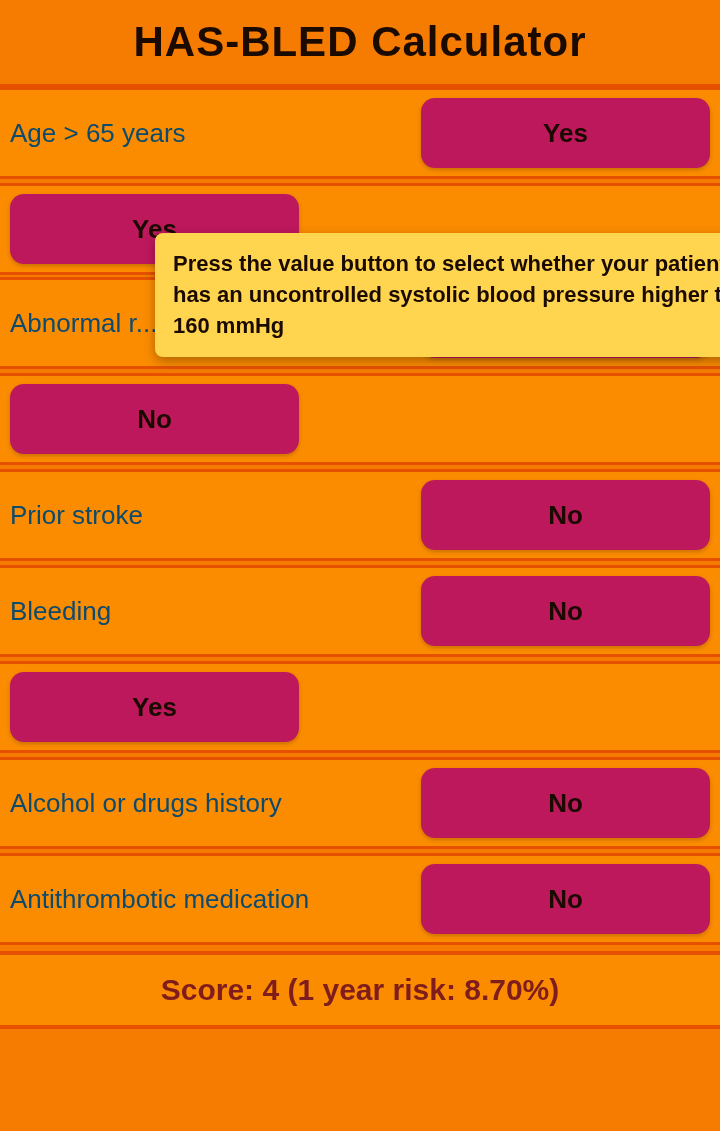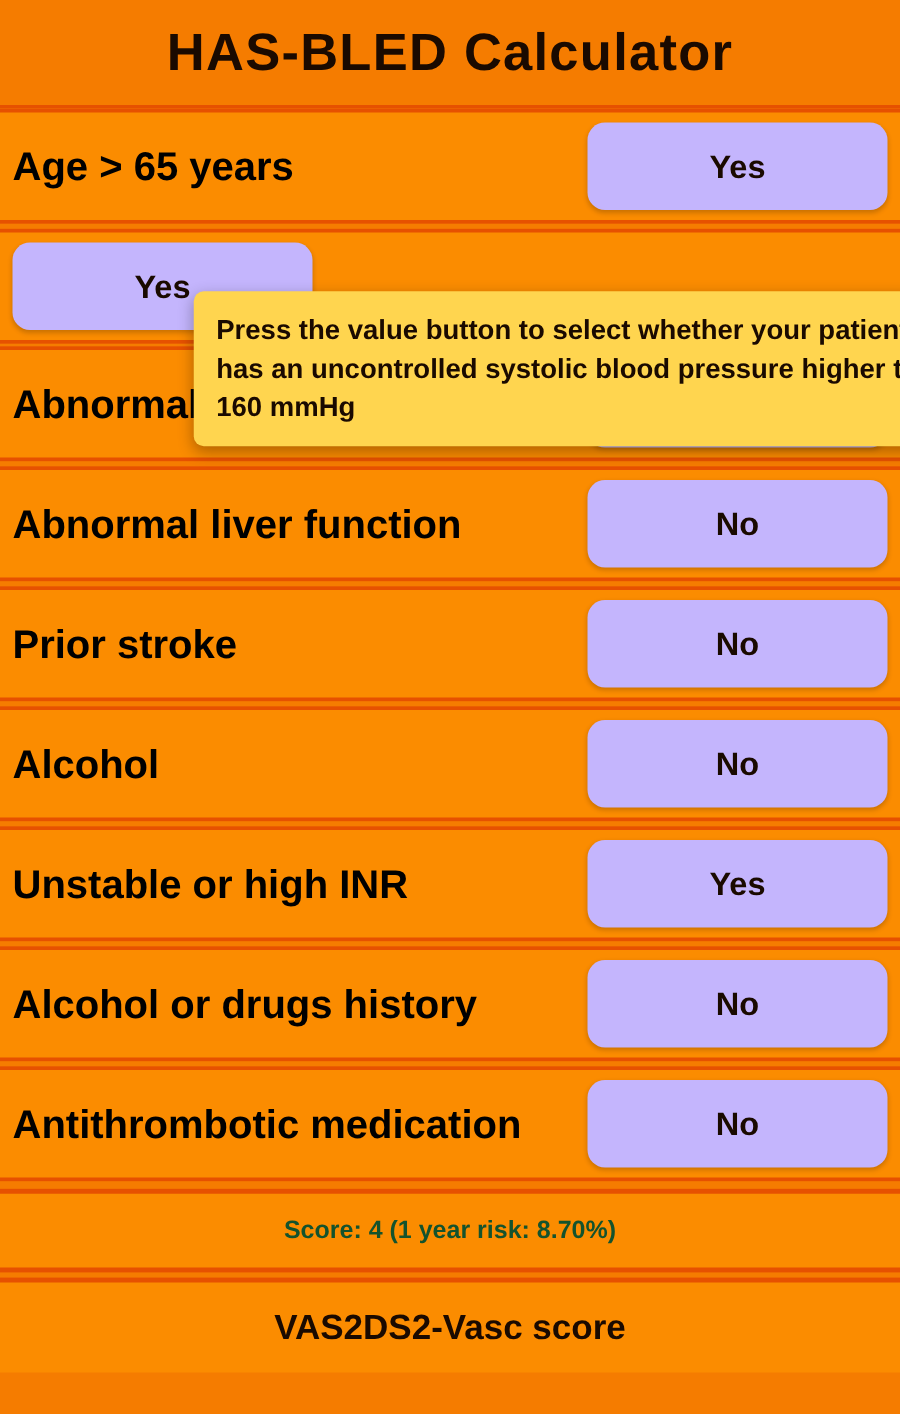--- a/index.html
+++ b/index.html
@@ -46,30 +46,30 @@
       border-top: 3px solid #e65100;
       border-bottom: 3px solid #e65100;
       min-height: 90px;
       padding: 8px 10px;
       margin-bottom: 2px;
       position: relative;
     }
 
     .row-label {
       flex: 1;
-      font-size: 32px;
-      font-weight: 700;
-      color: #000000;
+      font-size: 26px;
+      font-weight: 400;
+      color: #0c4a6e;
       padding-right: 10px;
     }
 
     .row-value-btn {
-      width: 240px;
+      width: 289px;
       min-height: 70px;
-      background-color: #c4b5fd;
+      background-color: #be185d;
       border: none;
       border-radius: 14px;
       font-size: 26px;
       font-weight: 700;
       color: #1a0a00;
       cursor: pointer;
       display: flex;
       align-items: center;
       justify-content: center;
       box-shadow: 0 2px 4px rgba(0,0,0,0.2);
@@ -109,23 +109,23 @@
     .score-section {
       background-color: #fb8c00;
       border-top: 4px solid #e65100;
       border-bottom: 4px solid #e65100;
       padding: 18px 10px;
       text-align: center;
       margin-top: 4px;
     }
 
     .score-text {
-      font-size: 20px;
+      font-size: 30px;
       font-weight: 800;
-      color: #14532d;
+      color: #7f1d1d;
     }
 
     .vas-section {
       background-color: #fb8c00;
       border-top: 4px solid #e65100;
       padding: 20px 10px;
       text-align: center;
       margin-top: 4px;
     }
 
@@ -177,42 +177,40 @@
           <span></span>
         </button>
       </div>
 
       <div class="tooltip-overlay">
         <span class="tooltip-text">Press the value button to select whether your patients has an uncontrolled systolic blood pressure higher than 160 mmHg</span>
       </div>
     </div>
 
     <div class="calc-row">
-      <span class="row-label">Abnormal liver function</span>
       <button class="row-value-btn">
         <span>No</span>
       </button>
     </div>
 
     <div class="calc-row">
       <span class="row-label">Prior stroke</span>
       <button class="row-value-btn">
         <span>No</span>
       </button>
     </div>
 
     <div class="calc-row">
-      <span class="row-label">Alcohol</span>
-      <button class="row-value-btn">
-        <span>No</span>
-      </button>
-    </div>
-
-    <div class="calc-row">
-      <span class="row-label">Unstable or high INR</span>
+      <span class="row-label">Bleeding</span>
+      <button class="row-value-btn">
+        <span>No</span>
+      </button>
+    </div>
+
+    <div class="calc-row">
       <button class="row-value-btn">
         <span>Yes</span>
       </button>
     </div>
 
     <div class="calc-row">
       <span class="row-label">Alcohol or drugs history</span>
       <button class="row-value-btn">
         <span>No</span>
       </button>
@@ -224,17 +222,14 @@
         <span>No</span>
       </button>
     </div>
 
   </div>
 
   <div class="score-section">
     <span class="score-text">Score: 4 (1 year risk: 8.70%)</span>
   </div>
 
-  <div class="vas-section">
-    <span class="vas-text">VAS2DS2-Vasc score</span>
-  </div>
 
 </div>
 
 </body></html>

